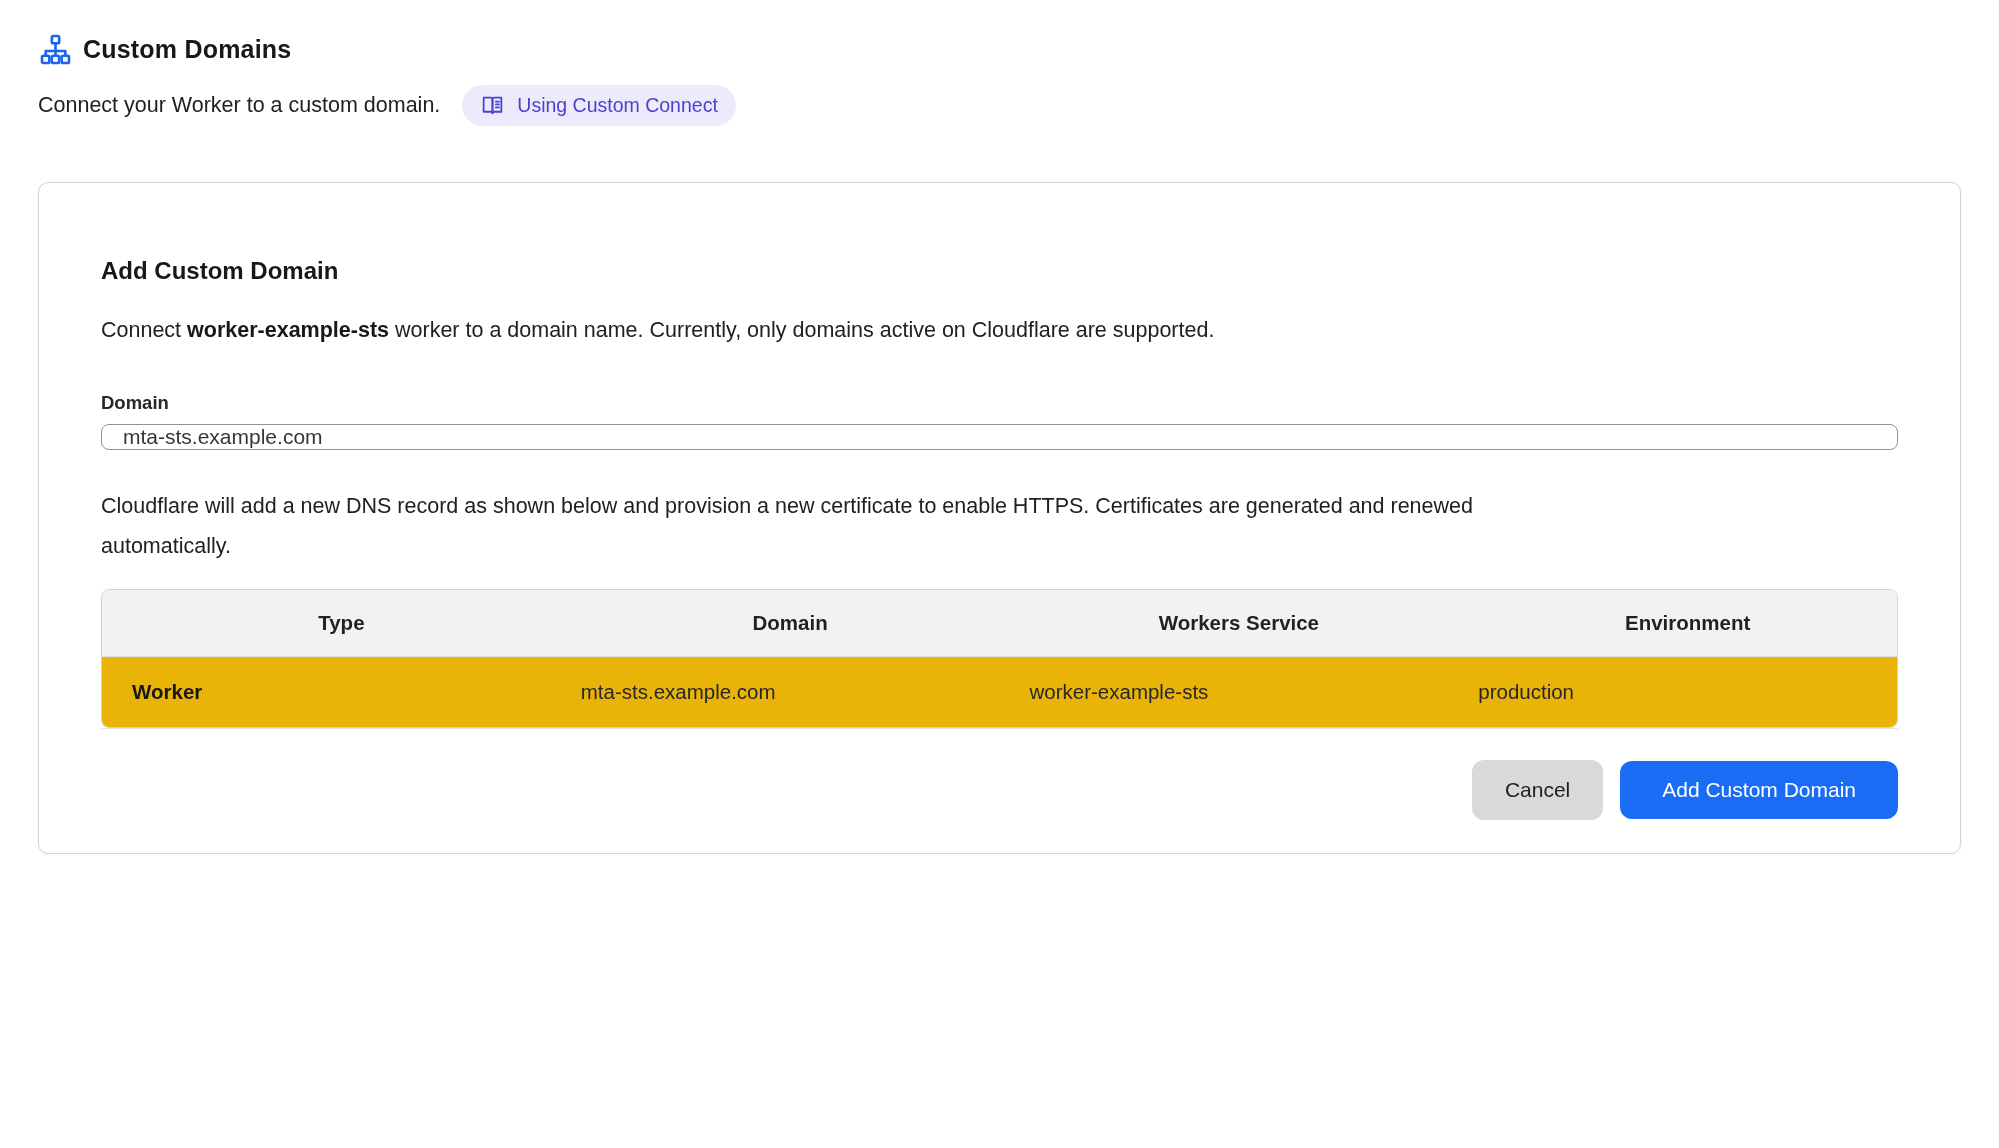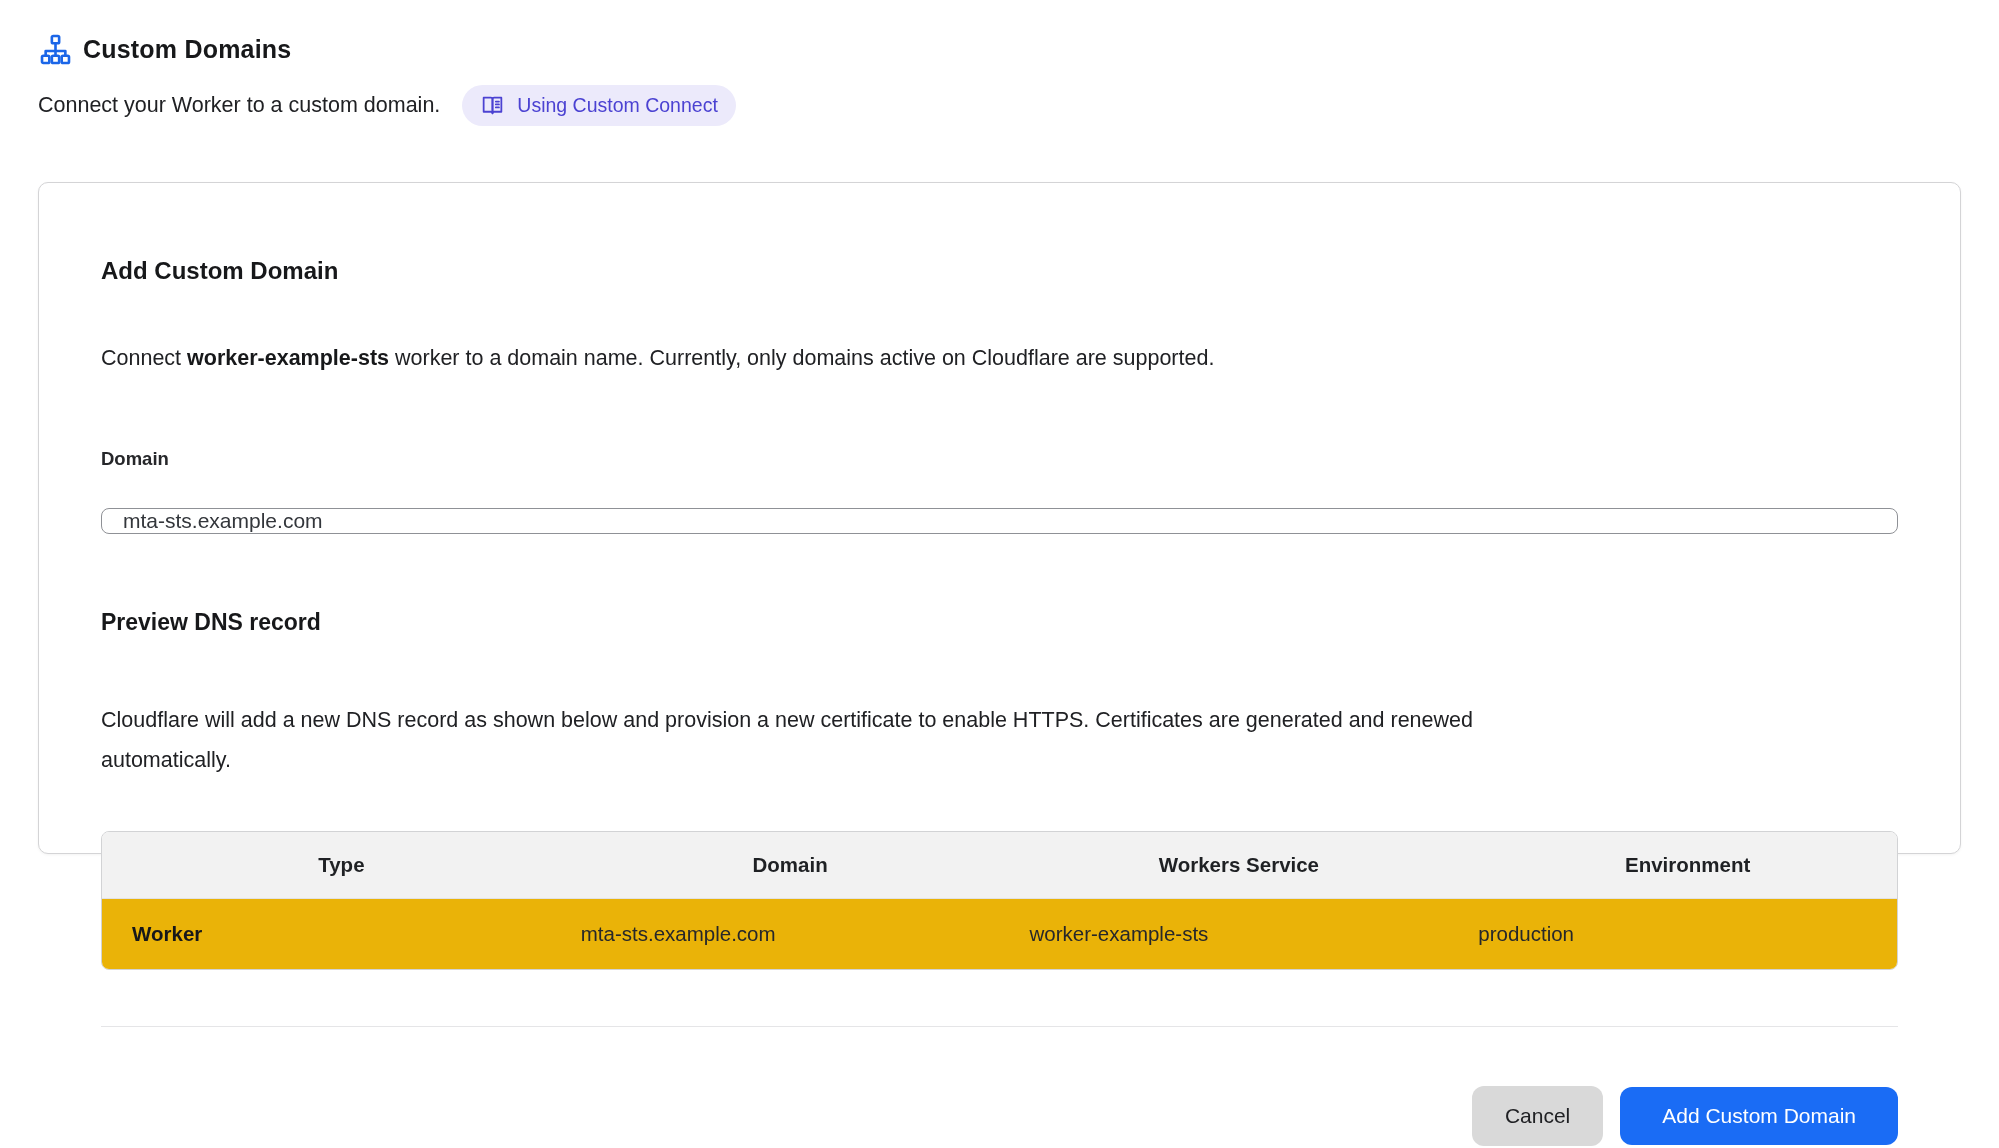--- a/index.html
+++ b/index.html
@@ -26,21 +26,21 @@
     display:inline-flex;align-items:center;gap:12px;
     background:var(--badge-bg);color:var(--badge-text);
     font-size:19.5px;height:41px;padding:0 18px;border-radius:21px;
     cursor:pointer;border:none;font-family:inherit;
   }
   .card{
     margin-top:56px;height:672px;
     border:1px solid #d4d4d6;border-radius:10px;background:#fff;
     box-shadow:0 1px 3px rgba(0,0,0,.05);
     padding:74px 62px 58px 62px;
-    display:flex;flex-direction:column;gap:28px;
+    display:flex;flex-direction:column;
   }
   .card-heading{font-size:24px;font-weight:600;color:#17181a;}
   .card-description{margin-top:33px;font-size:21.5px;color:#202124;}
   .card-description b{font-weight:700;color:#17181a;}
   .field-label{display:block;margin-top:49px;font-size:18.5px;font-weight:700;color:#26272a;}
   .domain-input{
     display:block;margin-top:10px;width:100%;height:63px;
     border:1px solid #8f9196;border-radius:8px;
     font-size:21px;color:#33363b;padding:0 21px;
     font-family:inherit;background:#fff;outline:none;
@@ -101,21 +101,20 @@
 </header>
 
 <section class="card">
   <h2 class="card-heading">Add Custom Domain</h2>
 
   <p class="card-description"><span>Connect </span><b>worker-example-sts</b><span> worker to a domain name. Currently, only domains active on Cloudflare are supported.</span></p>
 
   <label class="field-label" for="domain-input">Domain</label>
   <input id="domain-input" class="domain-input" type="text" value="mta-sts.example.com" style="">
 
-  <h3 class="preview-heading">Preview DNS record</h3>
   <p class="preview-description">Cloudflare will add a new DNS record as shown below and provision a new certificate to enable HTTPS. Certificates are generated and renewed automatically.</p>
 
   <table class="dns-table">
     <thead>
       <tr>
         <th>Type</th>
         <th>Domain</th>
         <th>Workers Service</th>
         <th>Environment</th>
       </tr>

